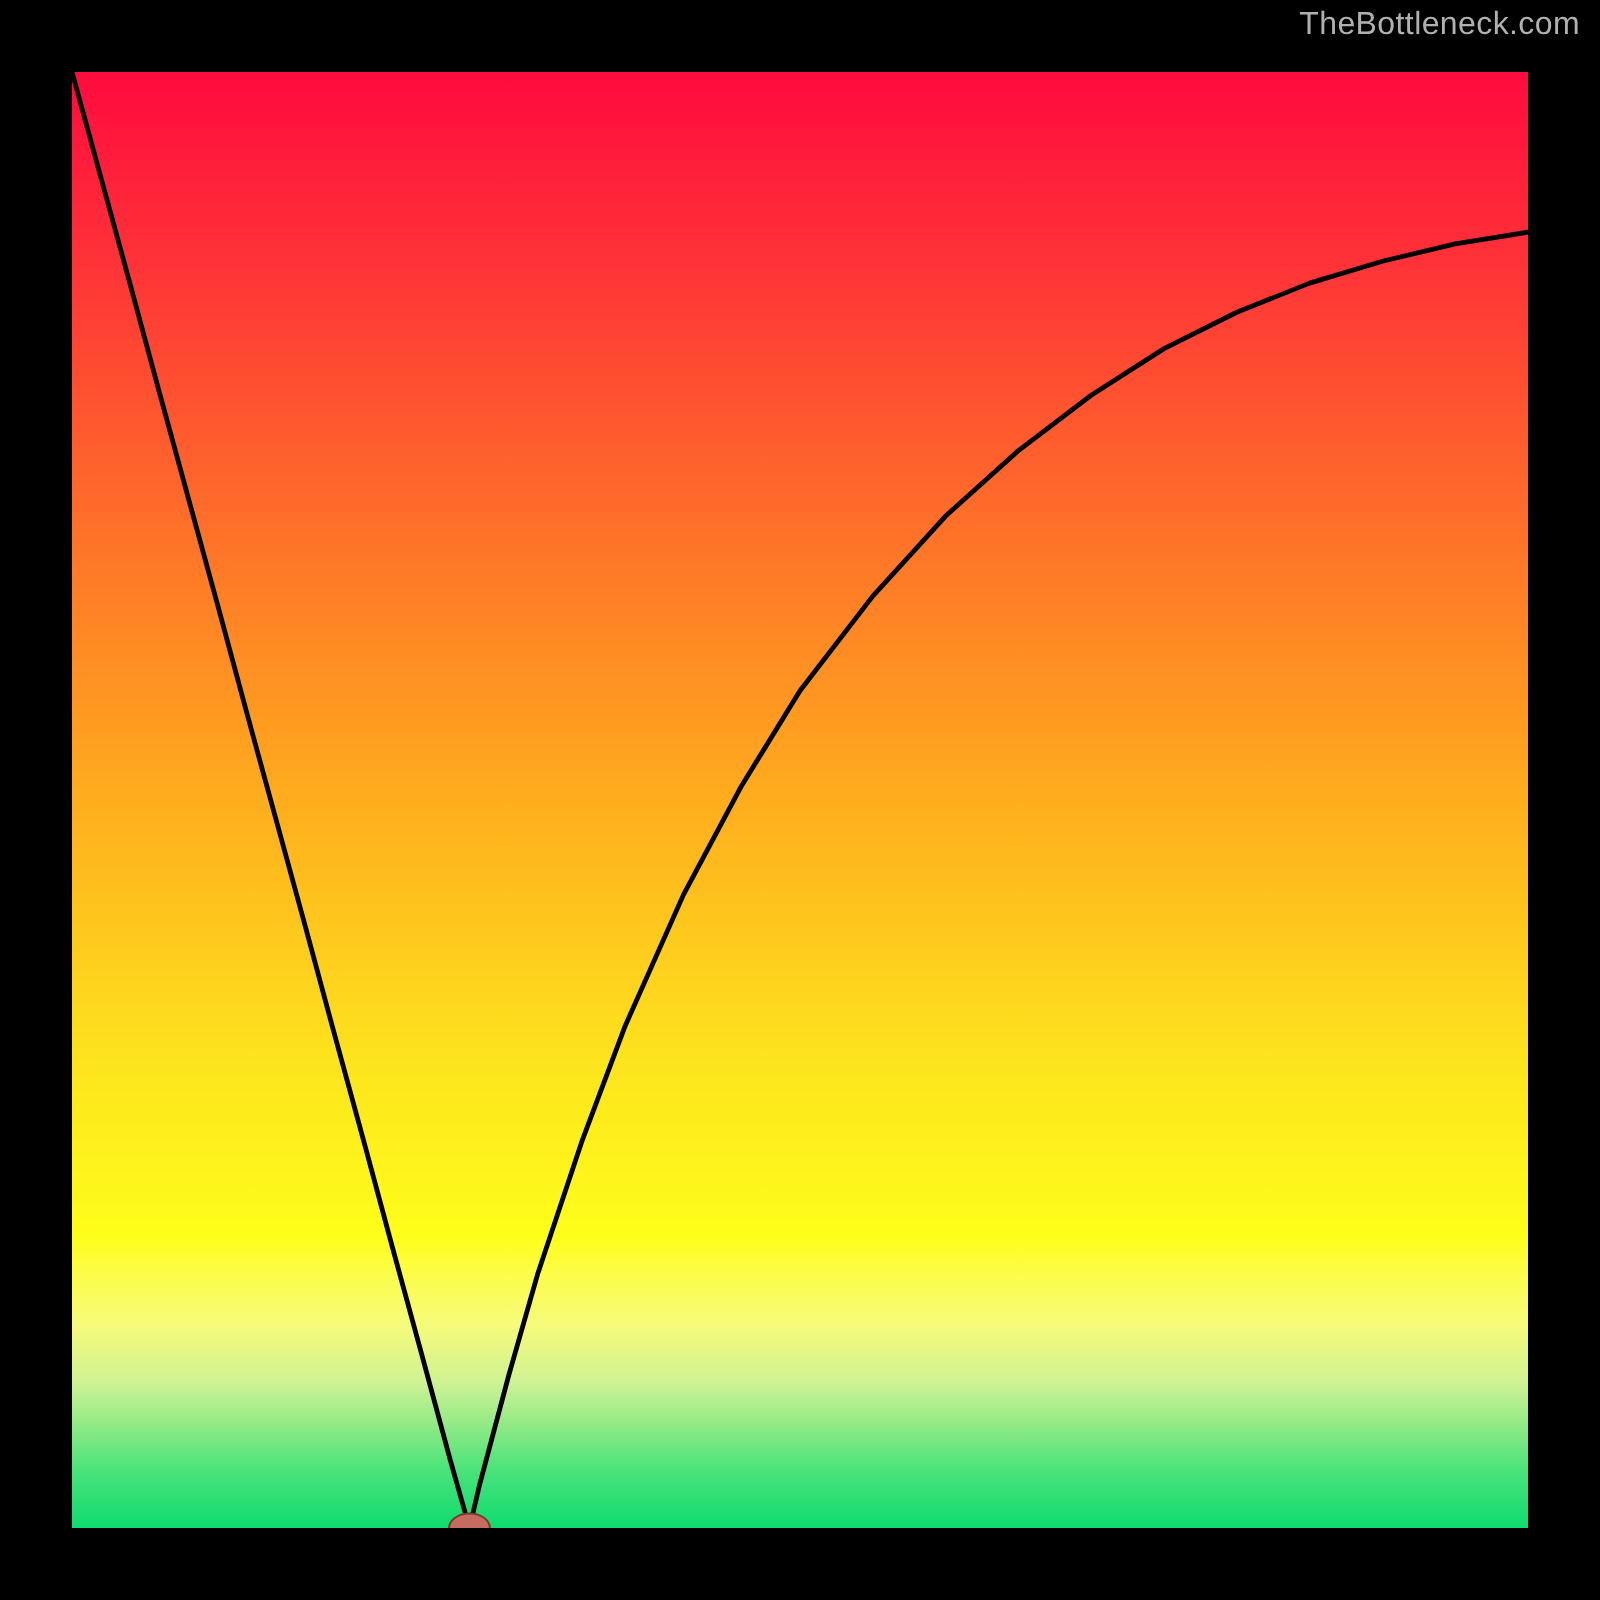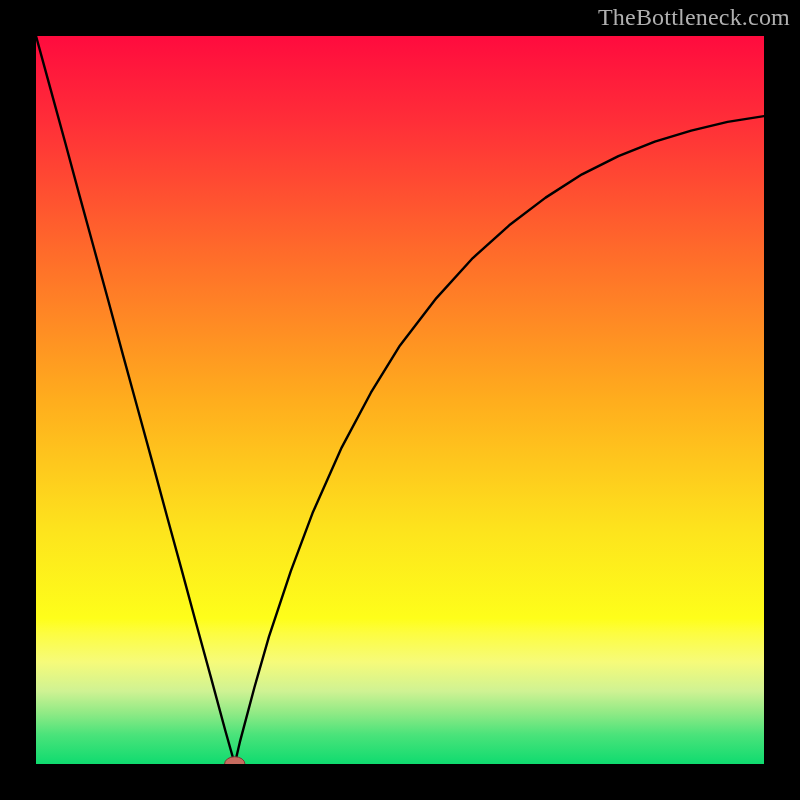--- a/index.html
+++ b/index.html
@@ -14,22 +14,22 @@
     position: relative;
     width: 800px;
     height: 800px;
     background: #000000;
   }
   .watermark {
     position: absolute;
     top: 4px;
     right: 10px;
     color: #b0b0b0;
-    font-family: Liberation Serif, serif;
-    font-size: 24px;
+    font-family: Liberation Sans, sans-serif;
+    font-size: 16px;
     font-weight: 500;
     letter-spacing: 0.2px;
     z-index: 10;
   }
   .plot-area {
     position: absolute;
     left: 36px;
     top: 36px;
     width: 728px;
     height: 728px;

